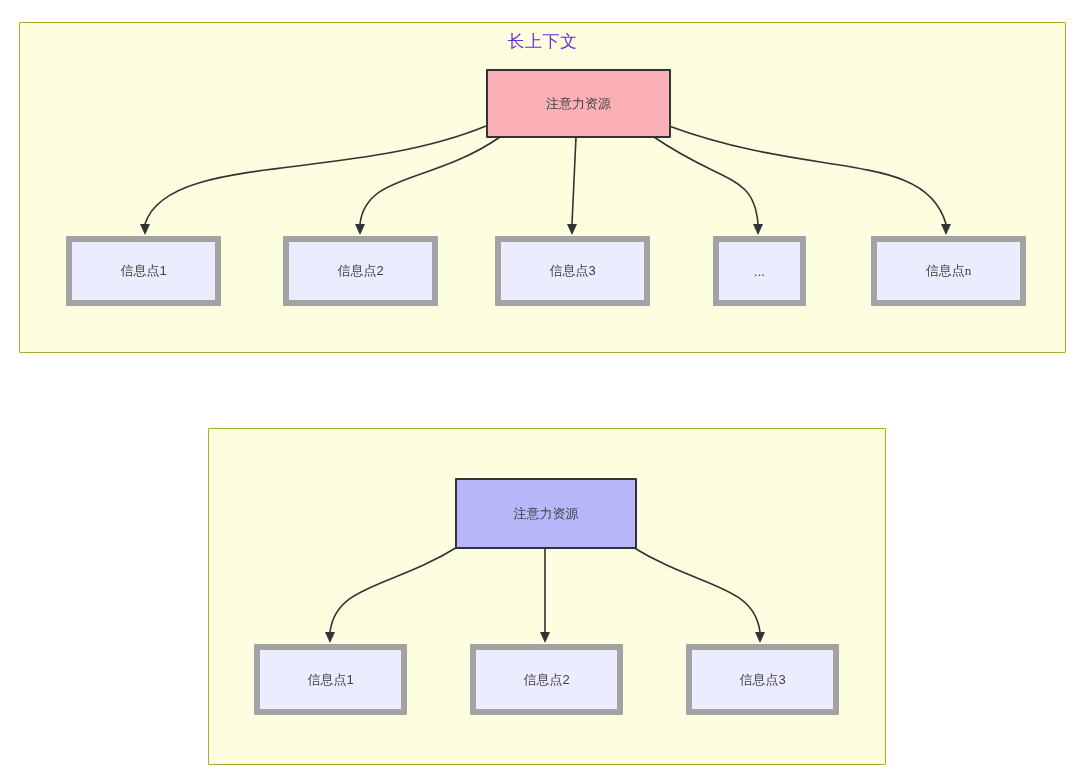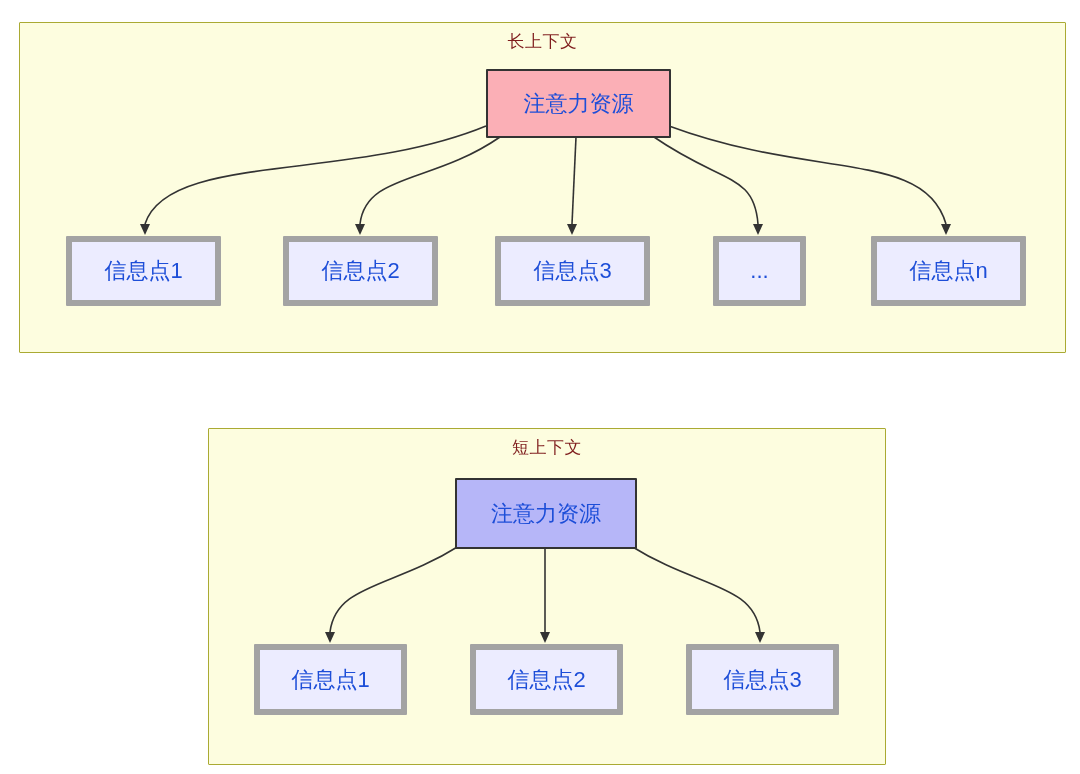--- a/index.html
+++ b/index.html
@@ -7,25 +7,25 @@
     position:relative;width:1080px;height:774px;background:#ffffff;
     font-family:"Liberation Sans","DejaVu Sans",sans-serif;color:#333333;
     overflow:hidden;
   }
   .subgraph{
     position:absolute;background:#fdfddf;border:1px solid #aaaa33;
     border-radius:1px;box-sizing:border-box;
   }
   .subgraph-title{
     position:absolute;top:7px;left:0;width:100%;text-align:center;
-    font-size:17px;color:#7f1d1d;letter-spacing:0.5px;
+    font-size:17px;color:#6d28d9;letter-spacing:0.5px;
   }
   .node{
     position:absolute;display:flex;align-items:center;justify-content:center;
-    box-sizing:border-box;font-size:22px;color:#1d4ed8;text-align:left;
+    box-sizing:border-box;font-size:13px;color:#404040;text-align:left;
   }
   .node.root{
     border:2px solid #333333;border-radius:1px;z-index:3;
   }
   .node.leaf{
     background:#ececff;border:6px solid #a3a3a3;border-radius:1px;z-index:3;
   }
   .edges{
     position:absolute;left:0;top:0;width:1080px;height:774px;
     z-index:2;pointer-events:none;
@@ -40,25 +40,24 @@
 
   <section class="subgraph" style="left:19px;top:22px;width:1047px;height:331px;">
     <div class="subgraph-title">长上下文</div>
 
     <div class="node root" style="left: 466px; top: 46px; width: 185px; height: 69px; background-color: rgb(251, 175, 182);">注意力资源</div>
 
     <div class="node leaf" style="left:46px;top:213px;width:155px;height:70px;">信息点1</div>
     <div class="node leaf" style="left:263px;top:213px;width:155px;height:70px;">信息点2</div>
     <div class="node leaf" style="left:475px;top:213px;width:155px;height:70px;">信息点3</div>
     <div class="node leaf" style="left:693px;top:213px;width:93px;height:70px;">...</div>
-    <div class="node leaf" style="left:851px;top:213px;width:155px;height:70px;">信息点n</div>
+    <div class="node leaf" style="left:851px;top:213px;width:155px;height:70px;font-family:Liberation Serif, serif;">信息点n</div>
   </section>
 
   <section class="subgraph" style="left:208px;top:428px;width:678px;height:337px;">
-    <div class="subgraph-title">短上下文</div>
 
     <div class="node root" style="left: 246px; top: 49px; width: 182px; height: 71px; background-color: rgb(182, 182, 248);">注意力资源</div>
 
     <div class="node leaf" style="left:45px;top:215px;width:153px;height:71px;">信息点1</div>
     <div class="node leaf" style="left:261px;top:215px;width:153px;height:71px;">信息点2</div>
     <div class="node leaf" style="left:477px;top:215px;width:153px;height:71px;">信息点3</div>
   </section>
 
   <svg class="edges" viewBox="0 0 1080 774">
 

